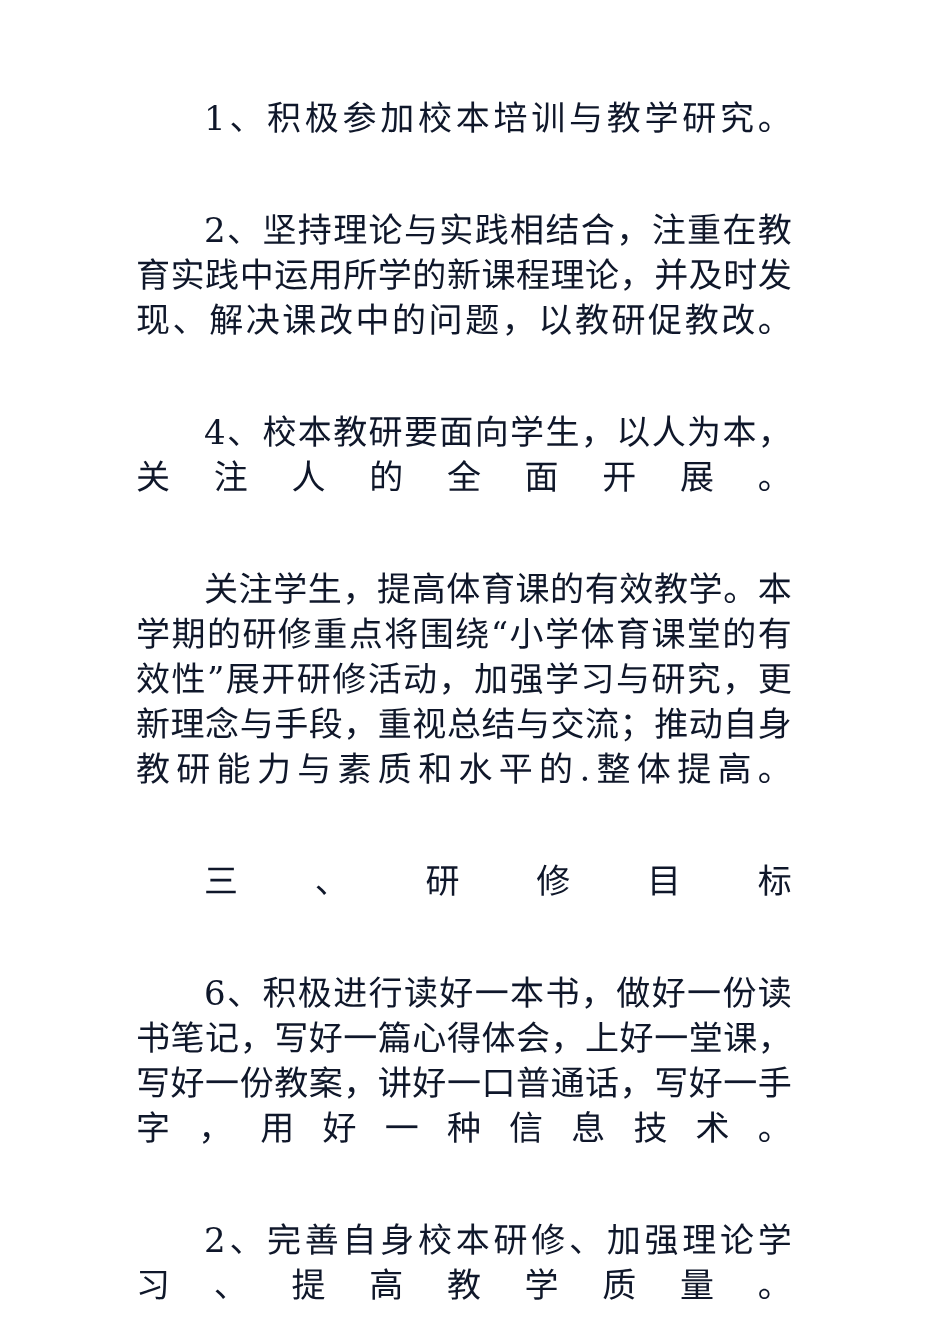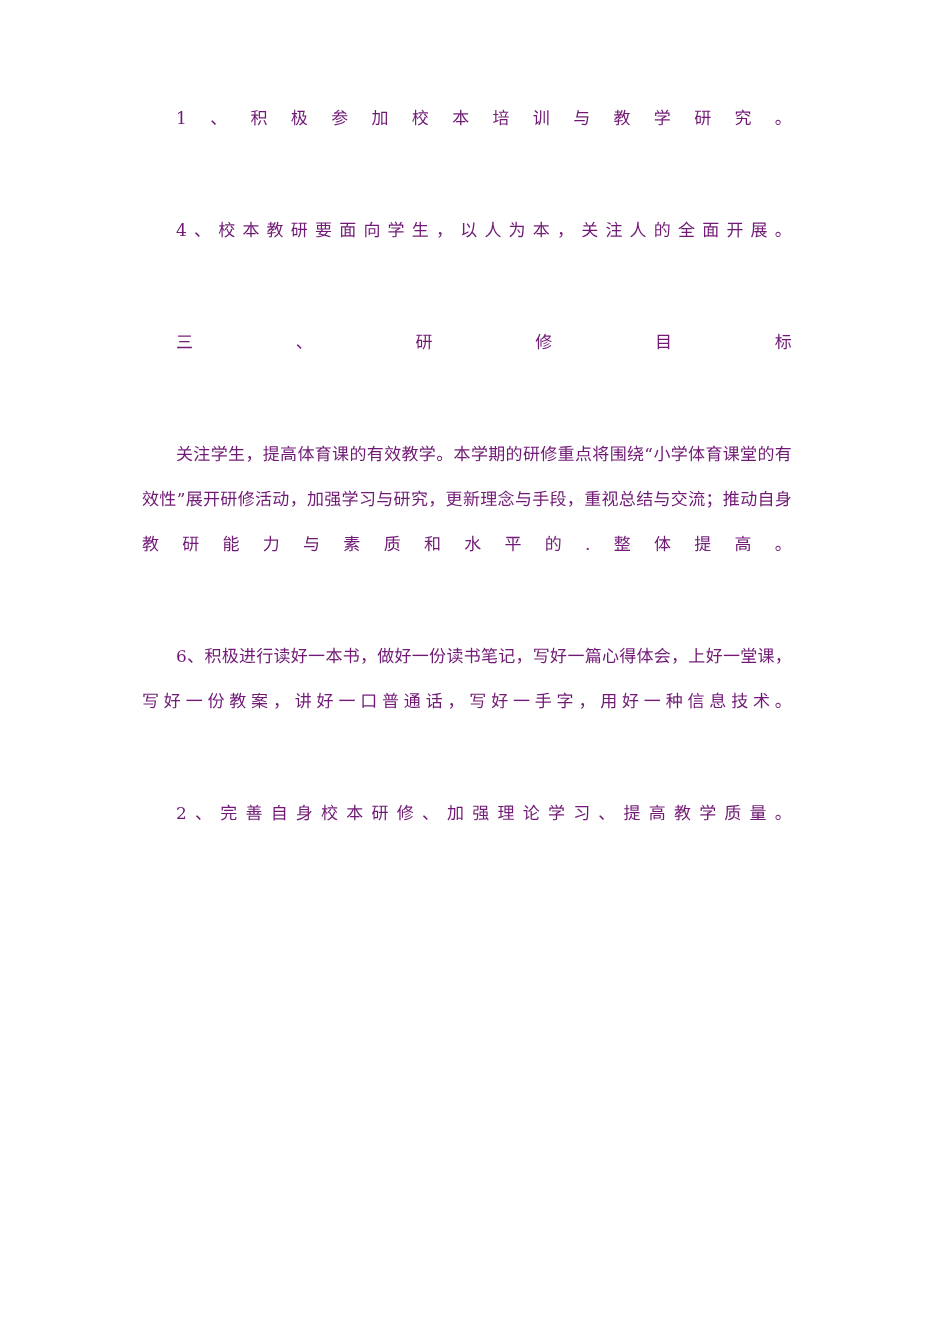--- a/index.html
+++ b/index.html
@@ -22,27 +22,27 @@
   .doc-body {
     position: absolute;
     left: 128px;
     top: 96px;
     width: 664px;
   }
 
   
   .para {
     font-family: "DejaVu Serif", "Liberation Serif", serif;
-    font-size: 17px;
+    font-size: 34px;
     line-height: 45px;
-    color: #701a75;
+    color: #0f172a;
     text-align: justify;
     text-justify: inter-ideograph;
     text-indent: 2em;
-    margin: 0 0 22px 14px;
+    margin: 0 0 22px 8px;
     letter-spacing: 0.2px;
     word-break: break-all;
     -webkit-font-smoothing: antialiased;
   }
 
   
   .para.heading {
     margin-bottom: 22px;
   }
 
@@ -53,22 +53,23 @@
     width: 100%;
   }
 </style>
 </head>
 <body>
 
 <div class="page">
   <div class="doc-body">
 
     <p class="para">1、积极参加校本培训与教学研究。</p>
+    <p class="para">2、坚持理论与实践相结合，注重在教育实践中运用所学的新课程理论，并及时发现、解决课改中的问题，以教研促教改。</p>
     <p class="para">4、校本教研要面向学生，以人为本，关注人的全面开展。</p>
 
+    <p class="para">关注学生，提高体育课的有效教学。本学期的研修重点将围绕“小学体育课堂的有效性”展开研修活动，加强学习与研究，更新理念与手段，重视总结与交流；推动自身教研能力与素质和水平的.整体提高。</p>
+
     <p class="para heading">三、研修目标</p>
-
-    <p class="para">关注学生，提高体育课的有效教学。本学期的研修重点将围绕“小学体育课堂的有效性”展开研修活动，加强学习与研究，更新理念与手段，重视总结与交流；推动自身教研能力与素质和水平的.整体提高。</p>
     <p class="para">6、积极进行读好一本书，做好一份读书笔记，写好一篇心得体会，上好一堂课，写好一份教案，讲好一口普通话，写好一手字，用好一种信息技术。</p>
     <p class="para">2、完善自身校本研修、加强理论学习、提高教学质量。</p>
 
   </div>
 </div>
 
 </body></html>

